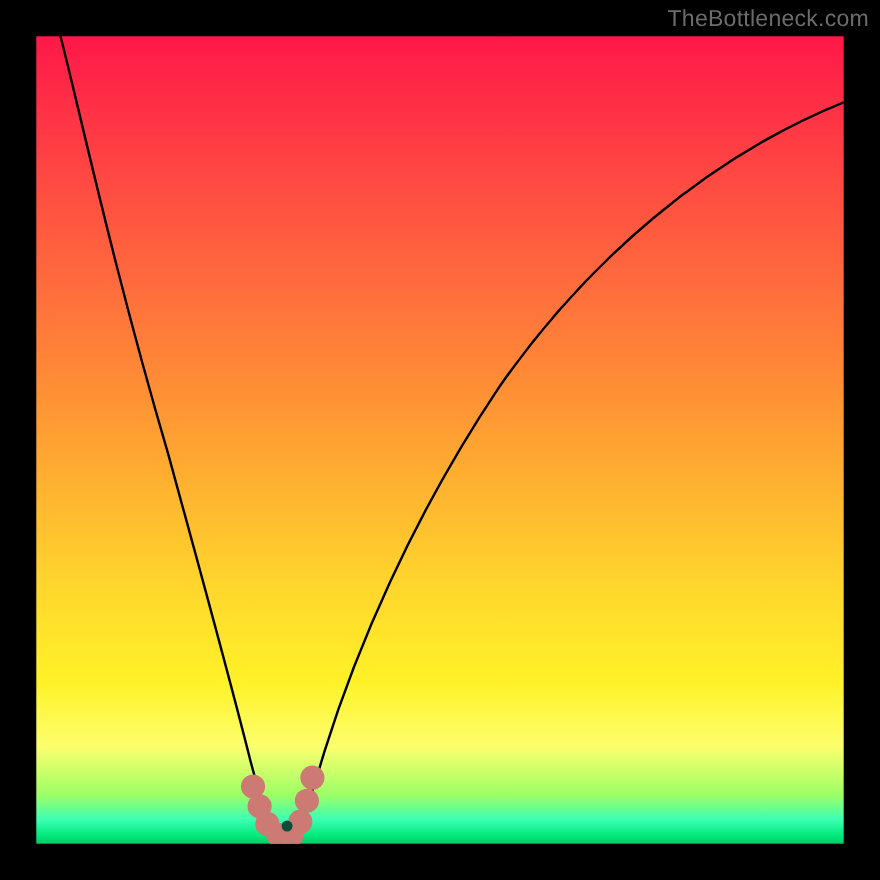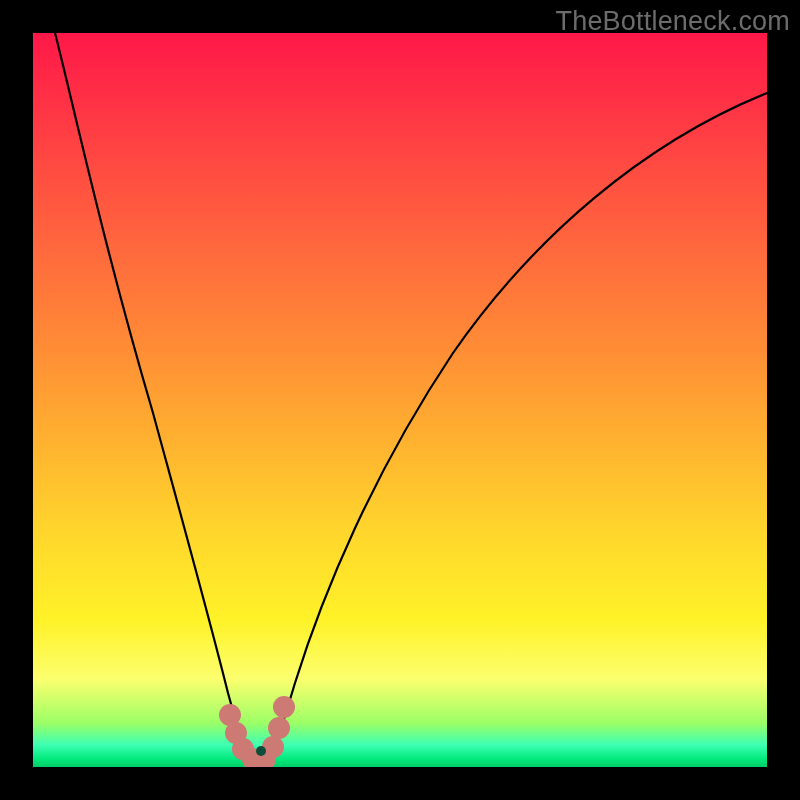--- a/index.html
+++ b/index.html
@@ -31,21 +31,21 @@
       #3dffb3 97%,
       #00e97a 99%,
       #00cc66 100%
     );
   }
   .watermark {
     position: absolute;
     top: 6px;
     right: 10px;
     color: #6c6c6c;
-    font-size: 27px;
+    font-size: 21px;
     font-weight: 500;
     letter-spacing: 0.2px;
     z-index: 5;
   }
   svg.curve {
     position: absolute;
     left: 0;
     top: 0;
     width: 734px;
     height: 734px;

